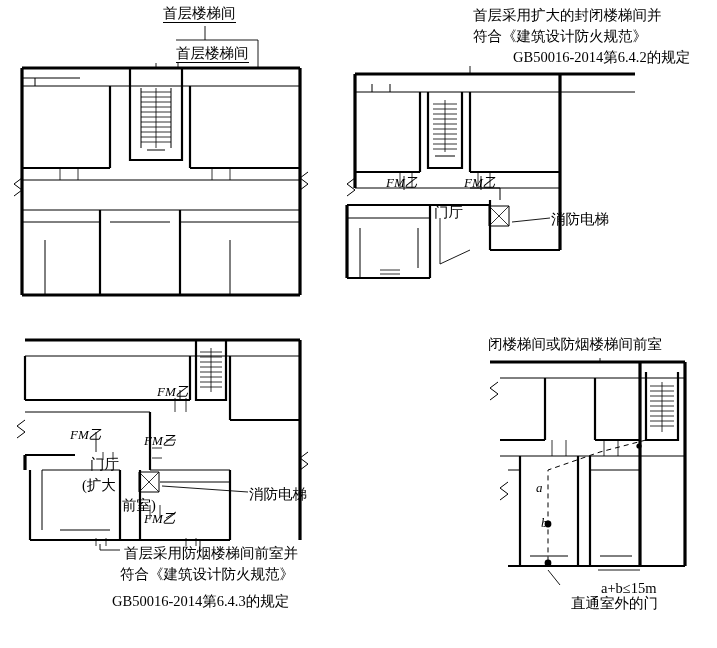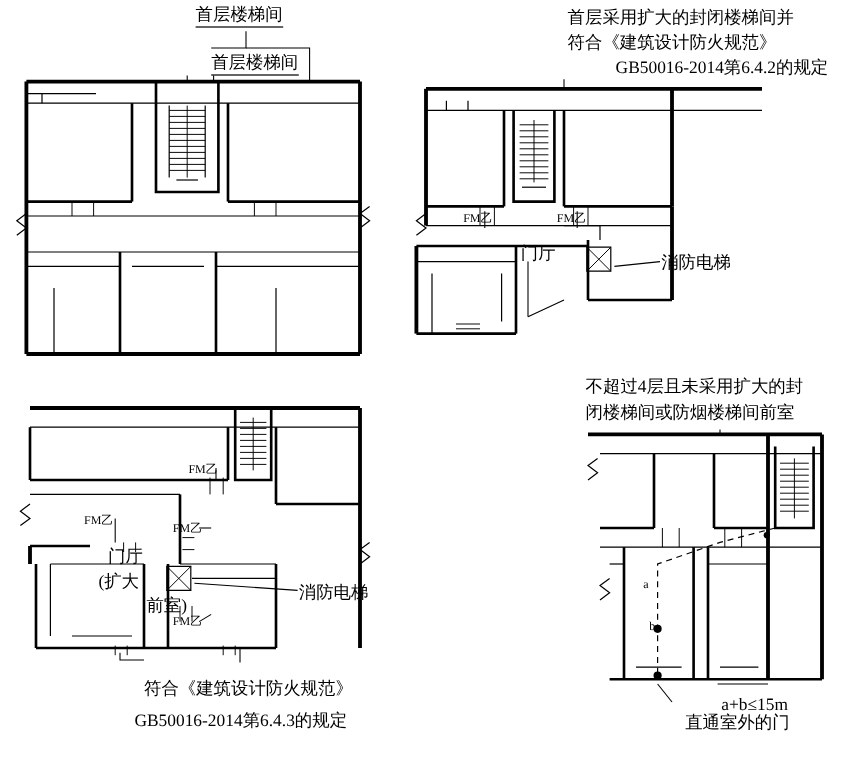--- a/index.html
+++ b/index.html
@@ -1,20 +1,20 @@
 <!DOCTYPE html>
 <html><head>
 <meta charset="utf-8">
 <style>
   html,body{margin:0;padding:0;background:#ffffff;}
   body{width:717px;height:648px;position:relative;overflow:hidden;
        font-family:"Liberation Serif","DejaVu Serif",serif;color:#000;}
   .stage{position:absolute;left:0;top:0;width:574px;height:648px;}
   .lbl{position:absolute;font-size:14.5px;line-height:19px;white-space:nowrap;letter-spacing:0px;}
-  .lbl.small{font-size:10px;line-height:18px;}
+  .lbl.small{font-size:13px;line-height:18px;font-style:italic;}
   .under{border-bottom:1px solid #000;padding-bottom:1px;}
   svg{position:absolute;left:0;top:0;}
   .ln{stroke:#000;fill:none;}
   .w1{stroke-width:1;}
   .w2{stroke-width:2.2;}
   .w3{stroke-width:3.2;}
   .thin{stroke-width:0.8;}
   .dash{stroke-dasharray:5 4;stroke-width:1;}
   .lead{stroke-width:0.9;}
 </style>
@@ -272,23 +272,23 @@
   <div class="lbl" style="left:551px;top:210px;">消防电梯</div>
 
   <div class="lbl small" style="left:157px;top:383px;">FM乙</div>
   <div class="lbl small" style="left:70px;top:426px;">FM乙</div>
   <div class="lbl small" style="left:144px;top:432px;">FM乙</div>
   <div class="lbl" style="left:90px;top:455px;">门厅</div>
   <div class="lbl" style="left:82px;top:476px;">(扩大</div>
   <div class="lbl" style="left:86px;top:496px;margin-left:36px;">前室)</div>
   <div class="lbl small" style="left:144px;top:510px;">FM乙</div>
   <div class="lbl" style="left:249px;top:485px;">消防电梯</div>
+  <div class="lbl" style="left:124px;top:544px;">首层采用防烟楼梯间前室并</div>
   <div class="lbl" style="left:120px;top:565px;">符合《建筑设计防火规范》</div>
   <div class="lbl" style="left:112px;top:592px;">GB50016-2014第6.4.3的规定</div>
 
-  <div class="lbl" style="left:488px;top:314px;">不超过4层且未采用扩大的封</div>
   <div class="lbl" style="left:488px;top:335px;">闭楼梯间或防烟楼梯间前室</div>
   <div class="lbl small" style="left:536px;top:479px;">a</div>
   <div class="lbl small" style="left:541px;top:514px;">b</div>
   <div class="lbl" style="left:601px;top:568px;margin-top:11px;">a+b≤15m</div>
   <div class="lbl" style="left:571px;top:594px;text-align:right;">直通室外的门</div>
 
 </div>
 
 </body></html>

